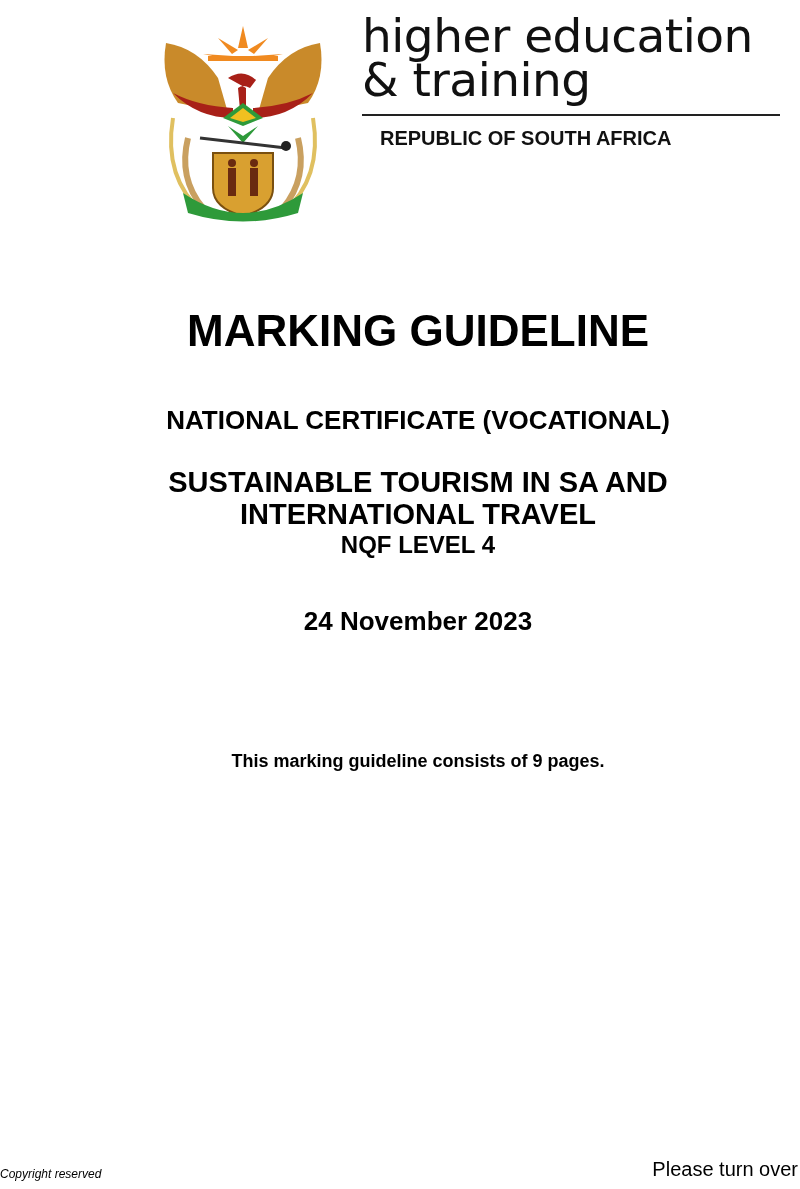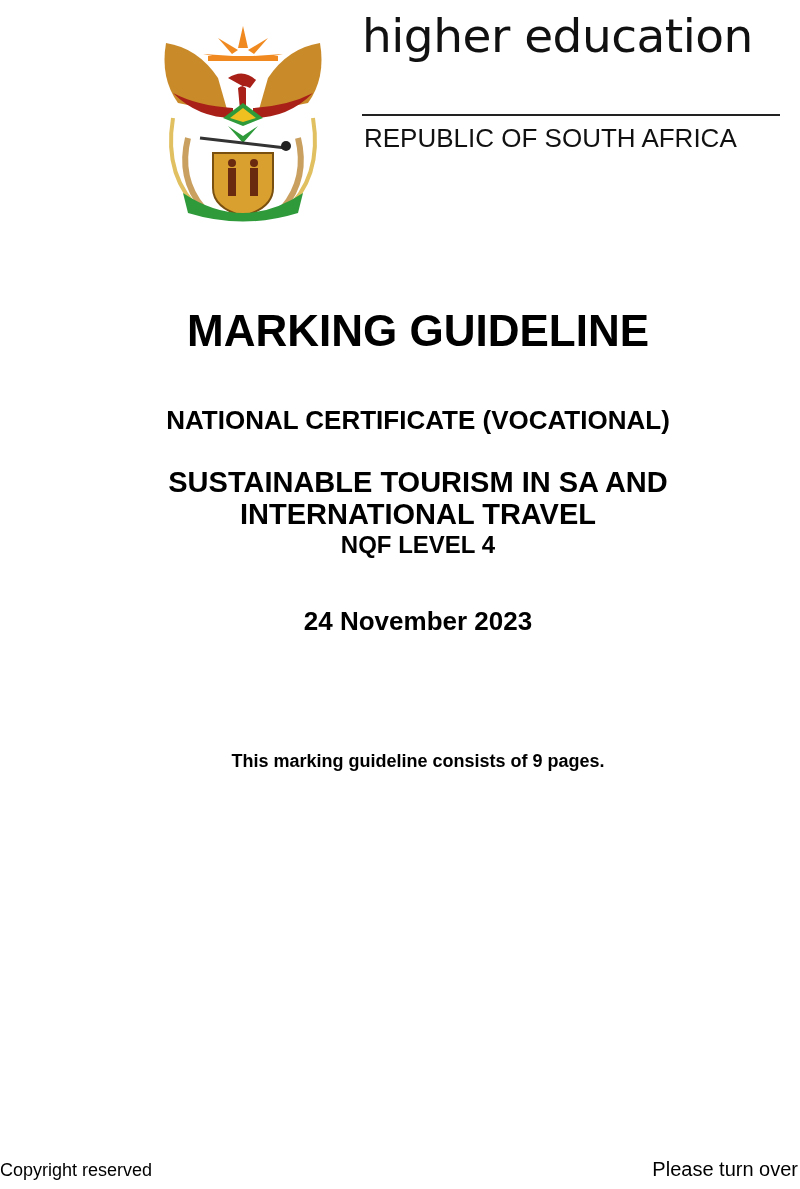--- a/index.html
+++ b/index.html
@@ -2,29 +2,29 @@
 <html><head>
 <meta charset="utf-8">
 <style>
   html, body { margin: 0; padding: 0; background: #ffffff; }
   body { width: 800px; height: 1189px; position: relative; overflow: hidden; font-family: "Liberation Sans", sans-serif; color: #000; }
   .emblem { position: absolute; left: 158px; top: 18px; width: 170px; height: 205px; }
   .brand { position: absolute; left: 362px; top: 14px; width: 420px; }
   .brand-line1, .brand-line2 { font-family: "DejaVu Sans", sans-serif; font-size: 47px; line-height: 44px; letter-spacing: -0.5px; color: #111; }
   .brand-rule { position: absolute; left: 362px; top: 114px; width: 418px; height: 2px; background: #222; }
   .dept { position: absolute; left: 364px; top: 124px; font-size: 25px; line-height: 28px; color: #111; }
-  .dept-bold { font-weight: normal; font-size: 26px; }
+  .dept-bold { font-weight: bold; font-size: 20px; margin-left: 16px; }
   .center { position: absolute; left: 0; width: 836px; text-align: center; font-weight: bold; }
   .title { top: 306px; font-size: 44px; line-height: 50px; }
   .nc { top: 404px; font-size: 26px; line-height: 32px; }
   .subject { top: 466px; font-size: 29px; line-height: 32px; }
   .nqf { top: 530px; font-size: 24px; line-height: 30px; }
   .date { top: 605px; font-size: 26px; line-height: 32px; }
   .pages { top: 750px; font-size: 18px; line-height: 22px; }
-  .footer-left { position: absolute; left: 0; bottom: 8px; font-size: 18px; }
+  .footer-left { position: absolute; left: 0; bottom: 8px; font-size: 12px; font-style: italic; }
   .footer-right { position: absolute; right: 2px; bottom: 8px; font-size: 20px; }
 </style>
 </head>
 <body>
 
 <div class="emblem">
   <svg width="170" height="205" viewBox="0 0 170 205">
 
     <g fill="#f08a20">
       <polygon points="85,8 90,30 80,30"></polygon>
@@ -63,20 +63,21 @@
 
     <path d="M15,100 Q5,160 45,195" stroke="#e0c060" stroke-width="4" fill="none"></path>
     <path d="M155,100 Q165,160 125,195" stroke="#e0c060" stroke-width="4" fill="none"></path>
 
     <path d="M25,175 Q85,215 145,175 L140,195 Q85,212 30,195Z" fill="#2e9a3a"></path>
   </svg>
 </div>
 
 <div class="brand">
   <div class="brand-line1">higher education</div>
+  <div class="brand-line2">&amp; training</div>
 </div>
 <div class="brand-rule"></div>
 <div class="dept">
   <div class="dept-bold">REPUBLIC OF SOUTH AFRICA</div>
 </div>
 
 <div class="center title">MARKING GUIDELINE</div>
 <div class="center nc">NATIONAL CERTIFICATE (VOCATIONAL)</div>
 <div class="center subject">
   <div>SUSTAINABLE TOURISM IN SA AND</div>

